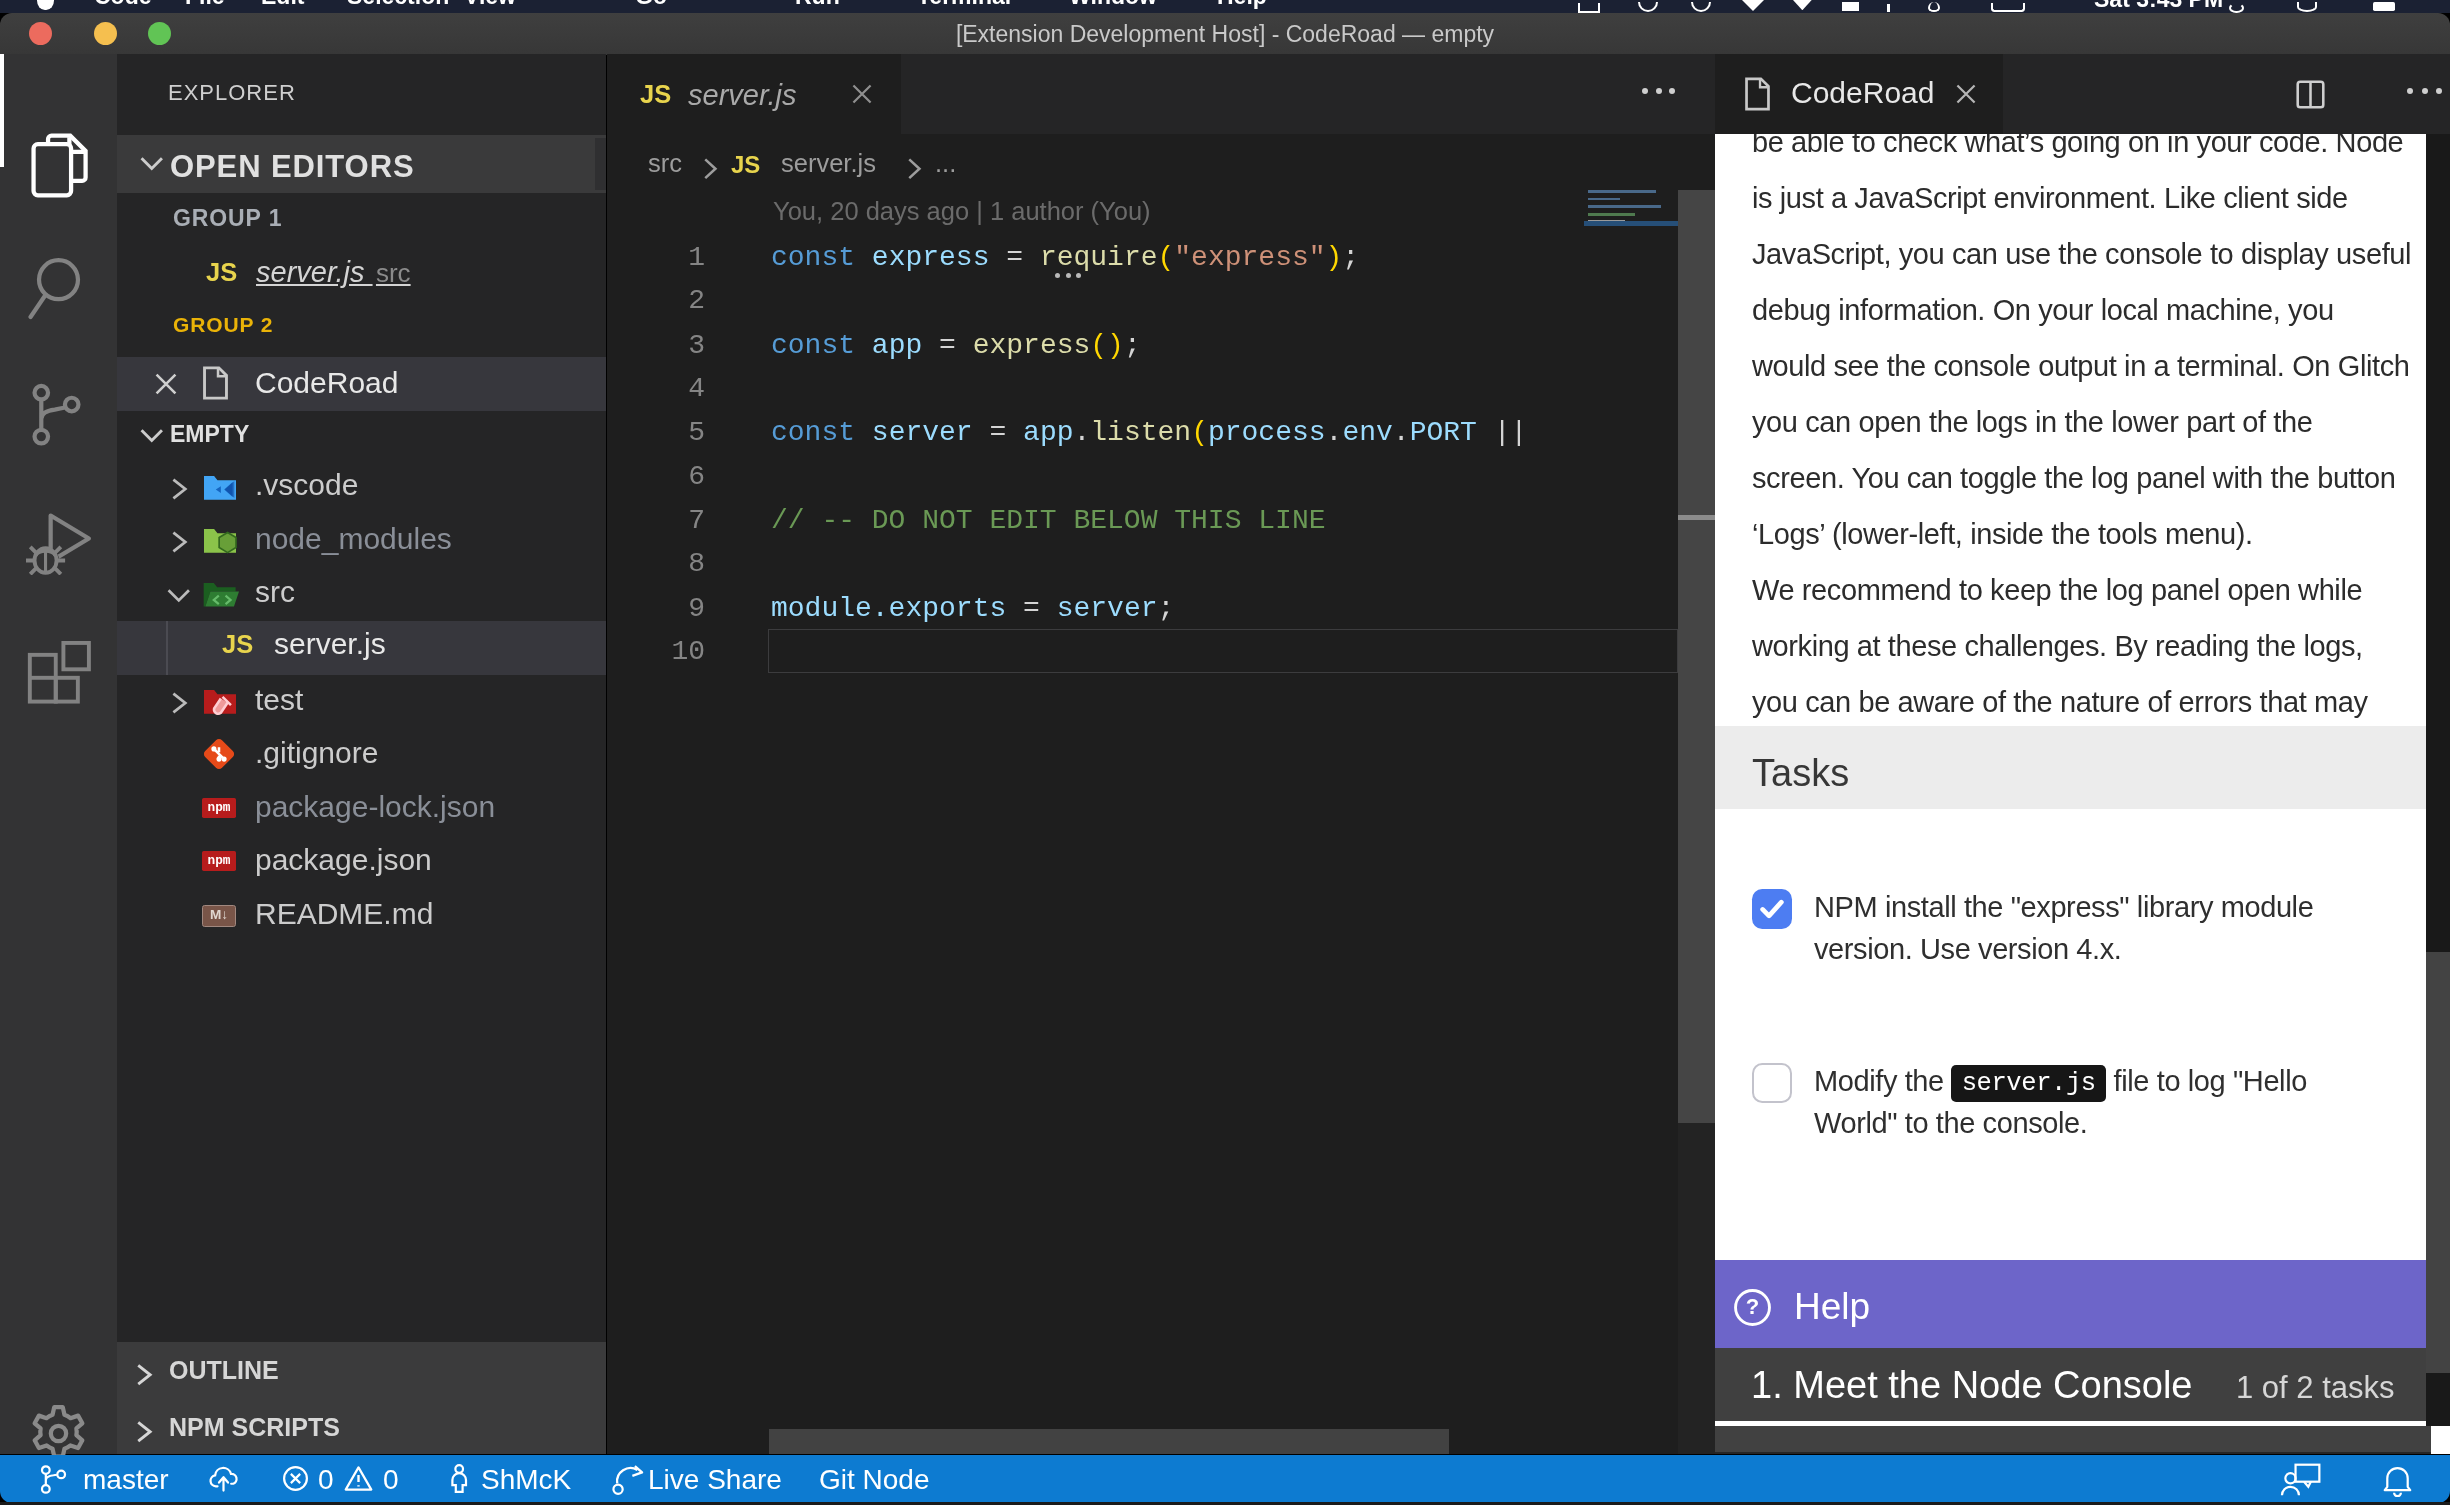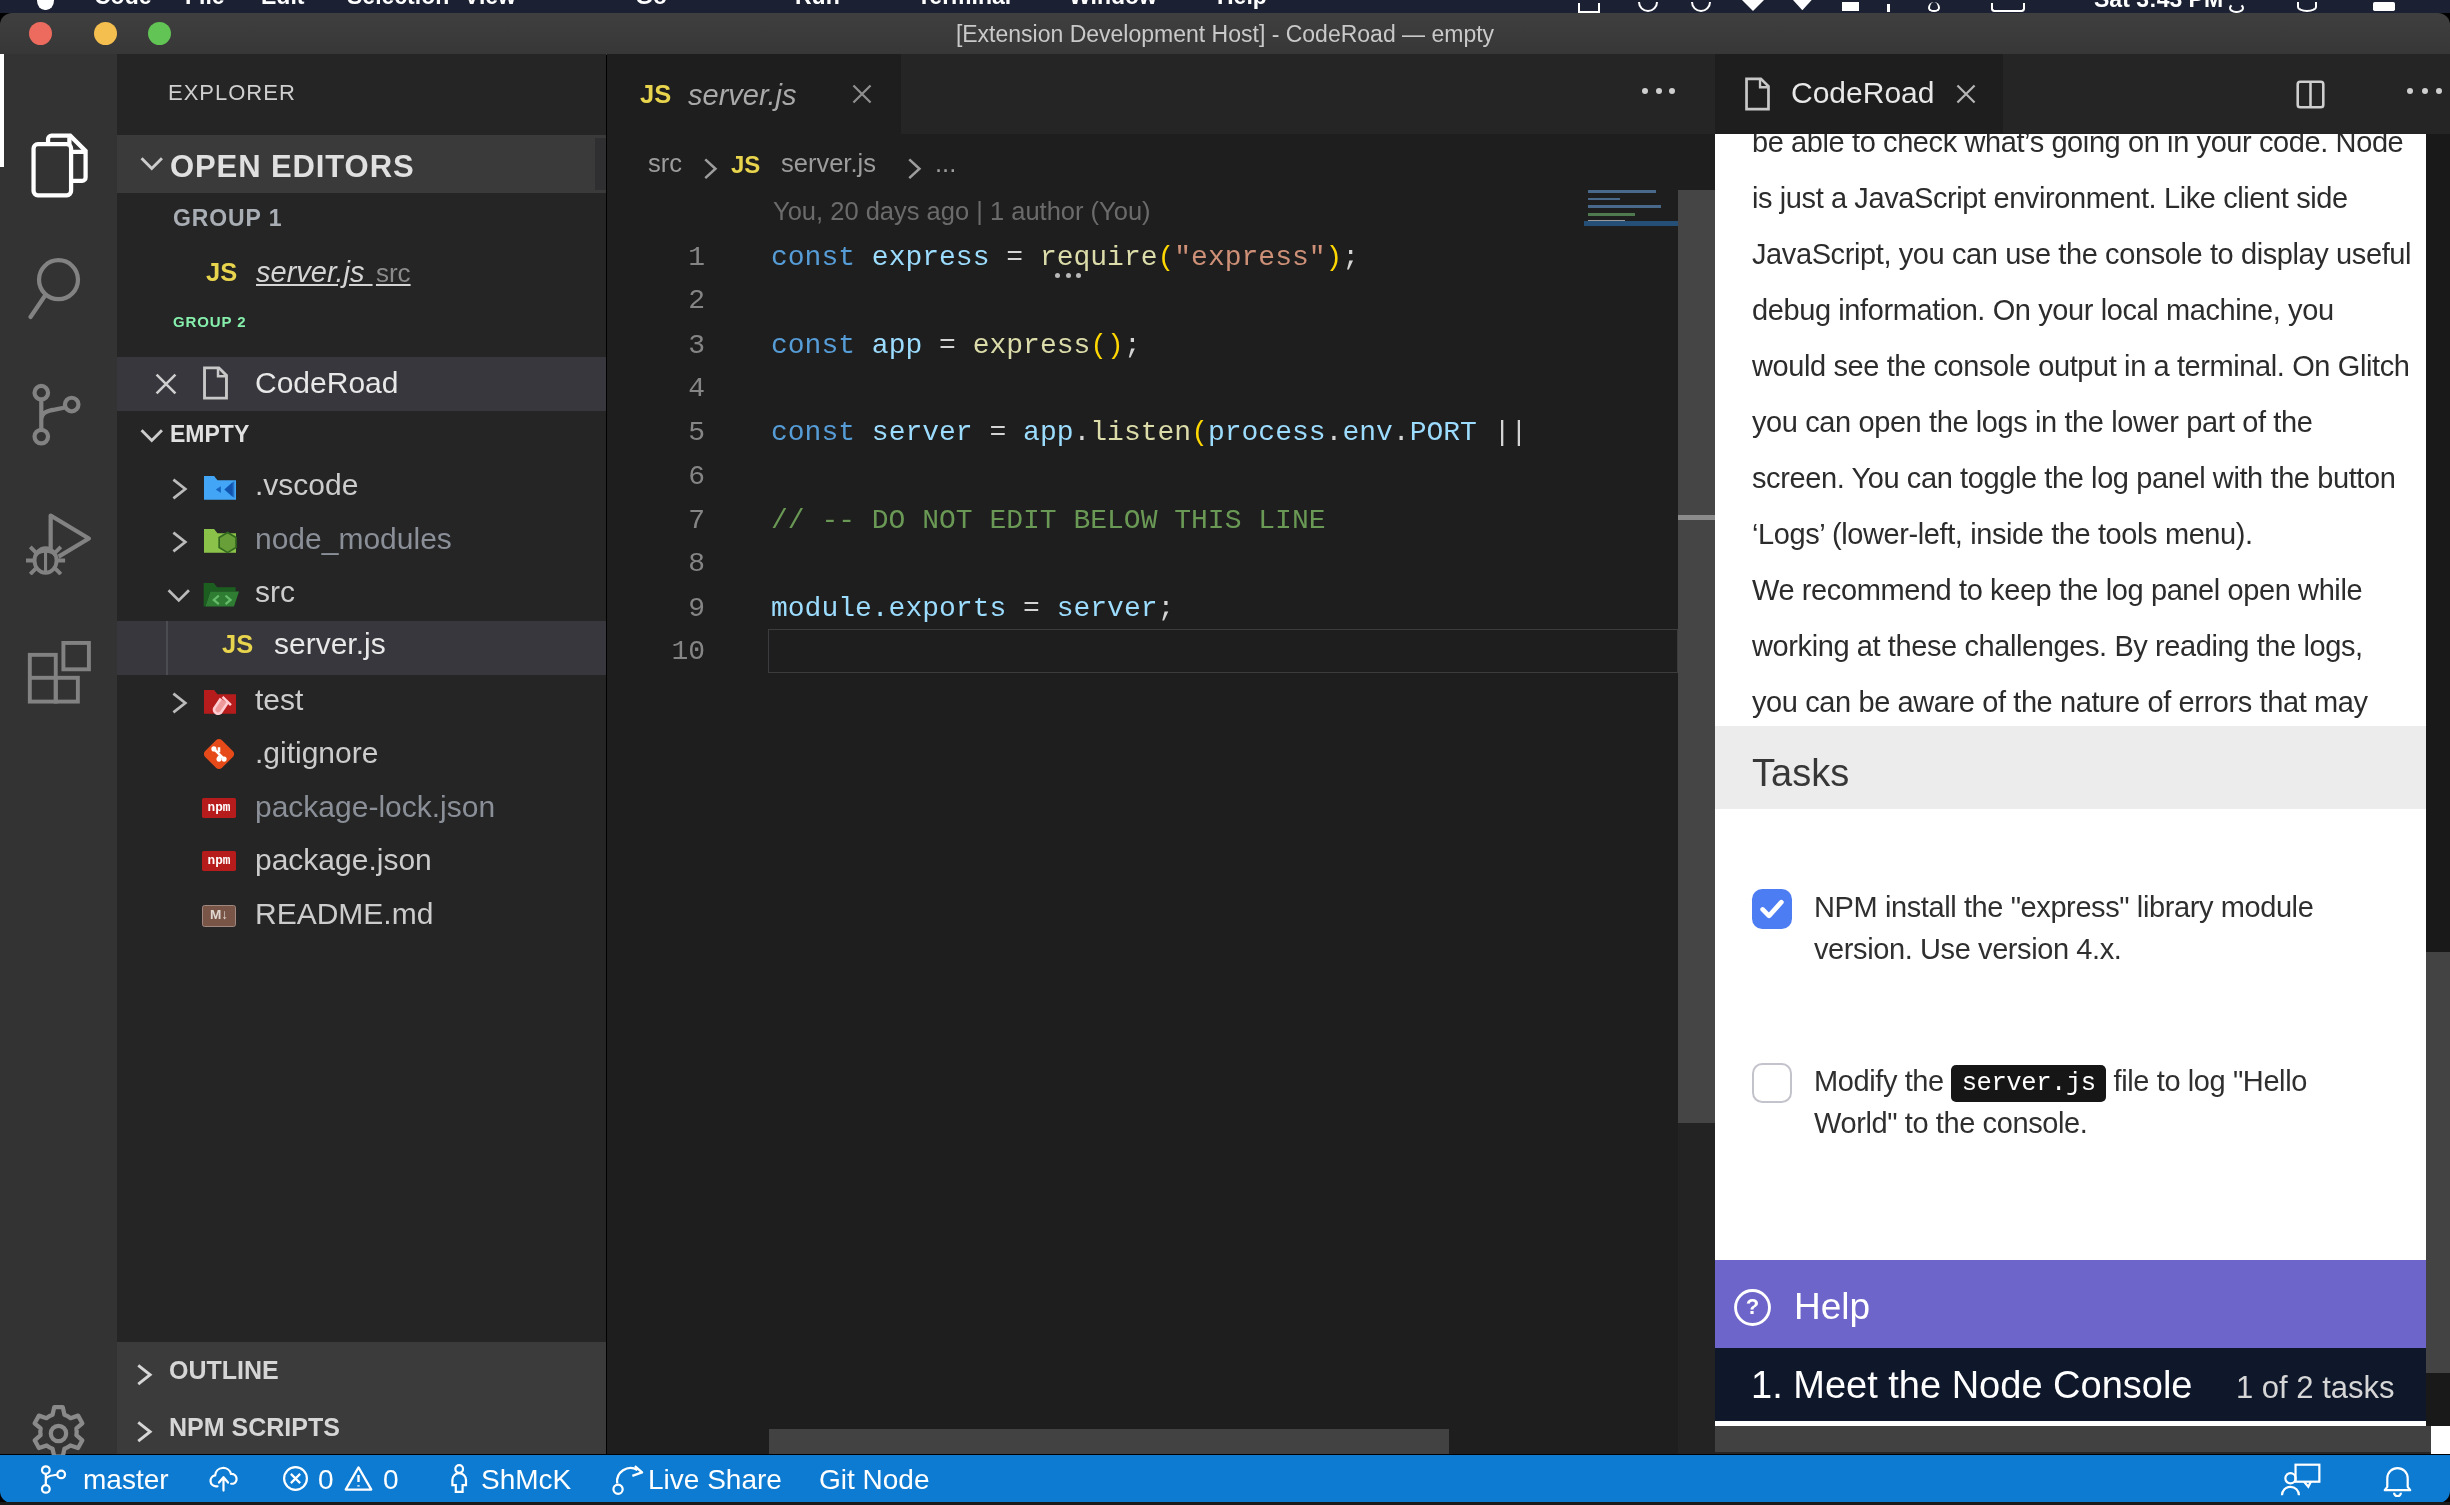--- a/index.html
+++ b/index.html
@@ -102,21 +102,21 @@
         <path d="M3 5 L15 17 L27 5" fill="none" stroke="#cccccc" stroke-width="3.4"></path>
       </svg>
     <div class="abs" style="left:53px;top:13.6px;font-size:31px;letter-spacing:0.9px;font-weight:bold;color:#e0e0e0;">OPEN EDITORS</div>
   </div>
 
   <div class="abs" style="left:56px;top:151px;font-size:23px;letter-spacing:0.9px;font-weight:bold;color:#a9aeb5;">GROUP 1</div>
 
   <div class="abs" style="left:89px;top:204px;font-size:25.5px;font-weight:bold;color:#e8d44d;">JS</div>
   <div class="abs" style="left:139px;top:202px;font-size:29px;font-style:italic;color:#d4d4d4;text-decoration:underline;">server.js <span style="font-size:26px;font-style:normal;color:#8b8b8b;margin-left:3.4px;">src</span></div>
 
-  <div class="abs" style="left:56px;top:259px;font-size:15px;letter-spacing:0.9px;font-weight:bold;color:#86efac;">GROUP 2</div>
+  <div class="abs" style="left:56px;top:259px;font-size:21px;letter-spacing:0.9px;font-weight:bold;color:#eab308;">GROUP 2</div>
 
   <div class="abs" style="left:0;top:303px;width:489px;height:54px;background:#37373d;">
     <svg class="abs" style="left:37px;top:15.3px;" width="24" height="24" viewBox="0 0 28 28">
         <path d="M3 3 L25 25 M25 3 L3 25" stroke="#cfcfcf" stroke-width="3"></path>
       </svg>
     <svg class="abs" style="left:85px;top:9.4px;" width="27" height="34" viewBox="0 0 32 40">
         <path d="M3 2 L20 2 L29 11 L29 38 L3 38 Z" fill="none" stroke="#c8c8c8" stroke-width="3.4"></path>
         <path d="M19 3 L19 12 L28 12" fill="none" stroke="#c8c8c8" stroke-width="3"></path>
       </svg>
     <div class="abs" style="left:138px;top:9.4px;font-size:30px;color:#e8e8e8;">CodeRoad</div>
@@ -338,21 +338,21 @@
     <div class="abs" style="left:99px;top:926px;width:613px;font-size:29px;letter-spacing:-0.4px;line-height:42px;color:#2f2f2f;">Modify the <span style="display:inline-block;background:#161616;color:#fff;font-family:'Liberation Mono',monospace;font-size:25.5px;padding:0 10.2px;border-radius:5.1px;line-height:37px;height:37px;vertical-align:middle;">server.js</span> file to log "Hello<br>World" to the console.</div>
 
     <div class="abs" style="left:0;top:1126px;width:735px;height:88px;background:#6d65c9;">
       <svg class="abs" style="left:18px;top:28px;" width="39" height="39" viewBox="0 0 46 46">
         <circle cx="23" cy="23" r="20" fill="none" stroke="#ffffff" stroke-width="3.4"></circle>
         <text x="23" y="31" text-anchor="middle" font-family="Liberation Sans" font-size="26" fill="#ffffff" font-weight="bold">?</text>
       </svg>
       <div class="abs" style="left:79px;top:25.5px;font-size:37px;color:#ffffff;">Help</div>
     </div>
 
-    <div class="abs" style="left:0;top:1214px;width:735px;height:73px;background:#0f172a;">
+    <div class="abs" style="left:0;top:1214px;width:735px;height:73px;background:#404040;">
       <div class="abs" style="left:36px;top:16px;font-size:38px;color:#ffffff;">1. Meet the Node Console</div>
       <div class="abs" style="left:521px;top:22px;font-size:31px;color:#d6d6d6;">1 of 2 tasks</div>
     </div>
 
     <div class="abs" style="left:0;top:1292px;width:716px;height:25.5px;background:#414141;"></div>
     <div class="abs" style="left:0;top:1318px;width:716px;height:2.6px;background:#262626;"></div>
   </div>
 
   <div class="abs" style="left:711px;top:80px;width:24px;height:1292px;background:#191919;"></div>
   <div class="abs" style="left:711px;top:898px;width:24px;height:421px;background:#434343;"></div>

